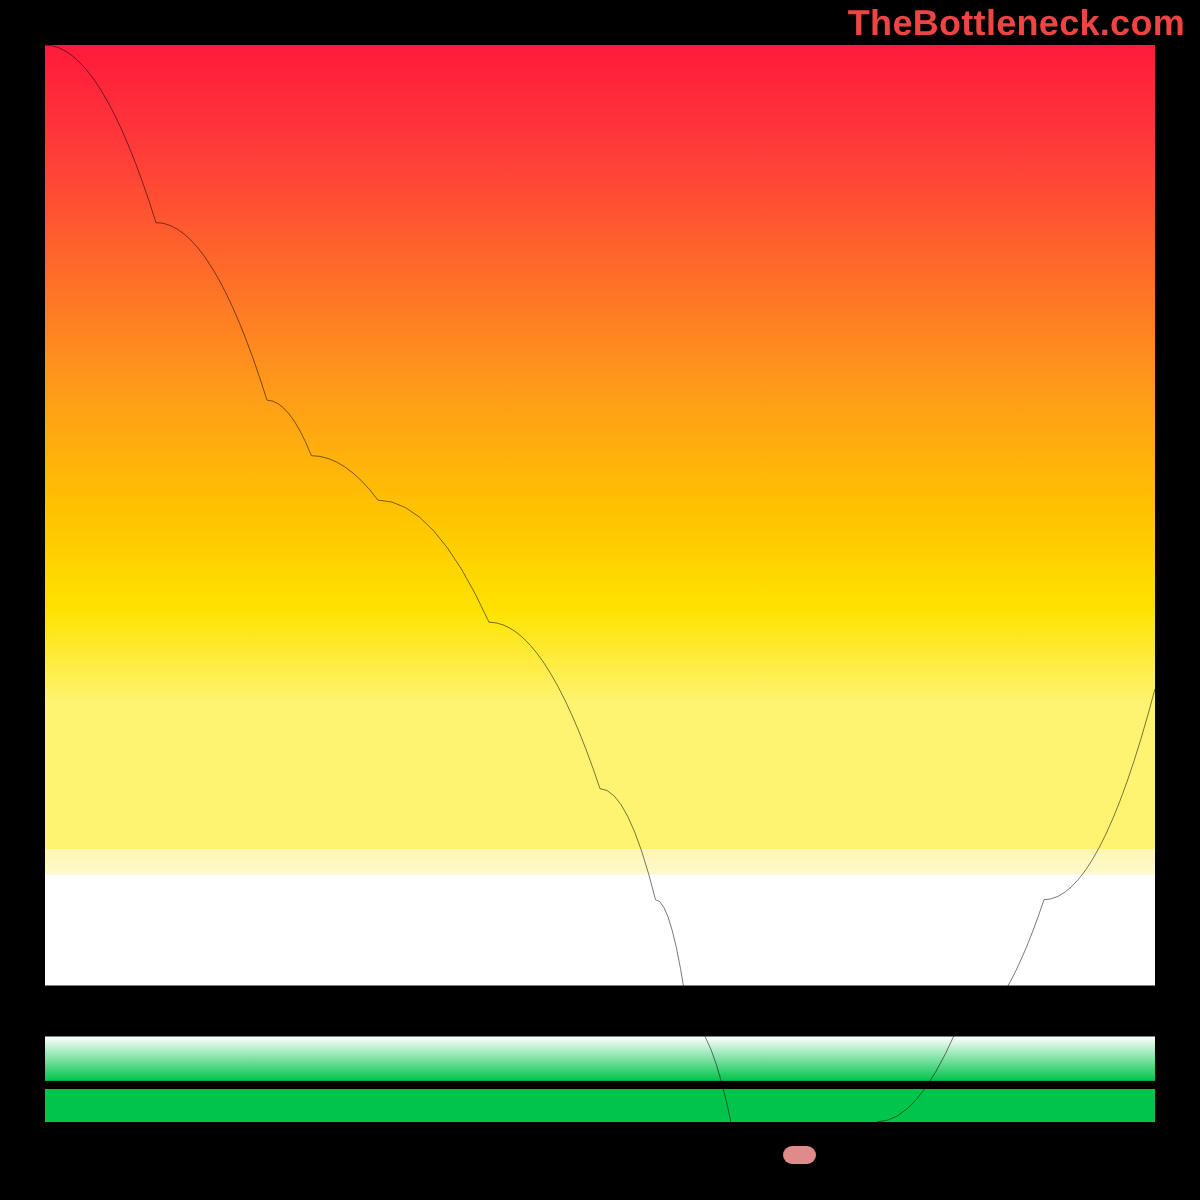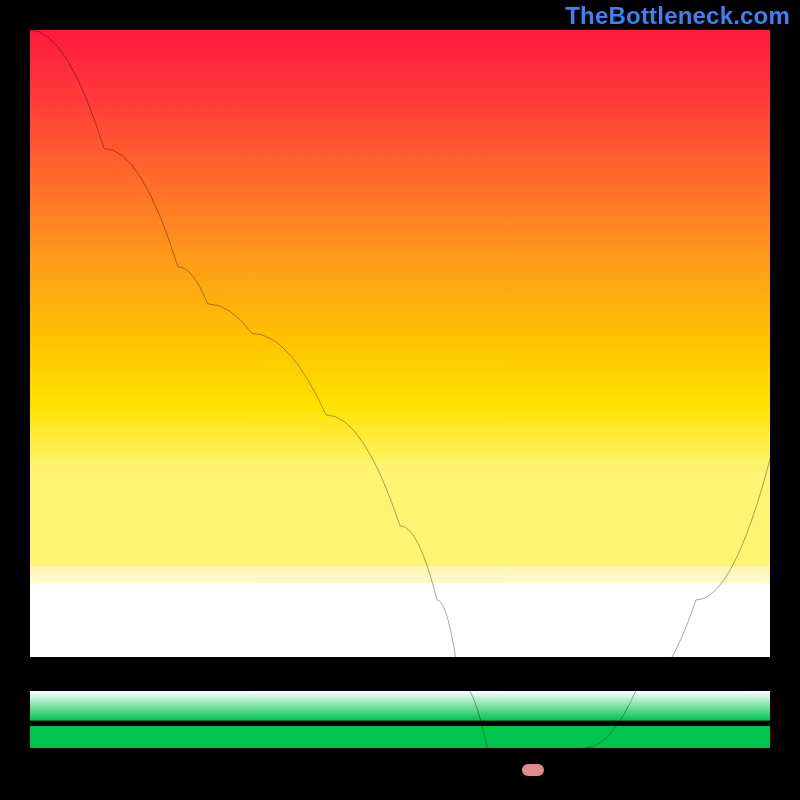--- a/index.html
+++ b/index.html
@@ -16,21 +16,21 @@
     left: 0; top: 0;
     width: 800px; height: 800px;
     background: #000;
   }
   .watermark {
     position: absolute;
     top: 2px;
     right: 10px;
     font-size: 24px;
     font-weight: 600;
-    color: #3b82f6;
+    color: #ef4444;
     letter-spacing: 0.2px;
   }
   .plot {
     position: absolute;
     left: 30px;
     top: 30px;
     width: 740px;
     height: 740px;
   }
   

